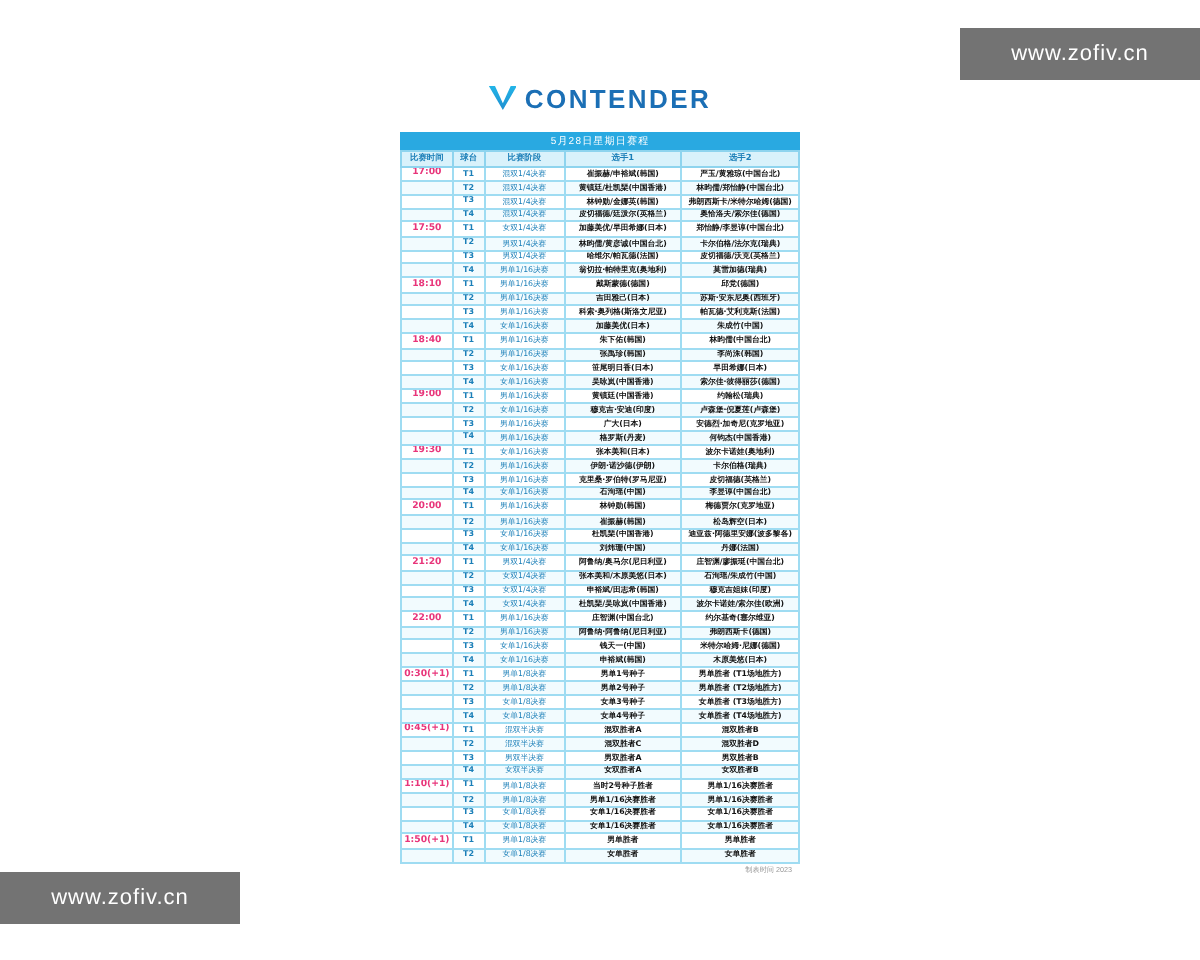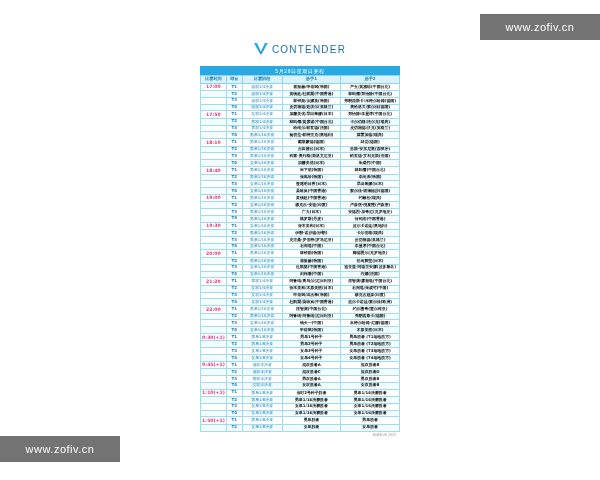--- a/index.html
+++ b/index.html
@@ -26,21 +26,21 @@
     height:34px;background:#ffffff;display:flex;flex-direction:column;
     align-items:center;justify-content:center;
   }
   .logo-row{display:flex;align-items:center;gap:4px;height:16px;}
   .logo-mark{
     width:14px;height:12px;
     background:linear-gradient(180deg,#23b5e8 0%,#1f8fd0 100%);
     clip-path:polygon(0 0,22% 0,50% 72%,78% 0,100% 0,50% 100%);
   }
   .logo-text{
-    font-size:10px;font-weight:normal;color:#1b6fb5;letter-spacing:1.2px;
+    font-size:13px;font-weight:bold;color:#1b6fb5;letter-spacing:1.2px;
   }
   .head-sub{
     margin-top:2px;font-size:7px;color:#ffffff;background:#2aa9e0;
     padding:1px 6px;border-radius:1px;letter-spacing:.5px;
     font-family:"DejaVu Sans",sans-serif;
   }
   .banner{
     height:9px;background:#29a9e1;color:#ffffff;font-size:5px;
     display:flex;align-items:center;justify-content:center;
     letter-spacing:.6px;

